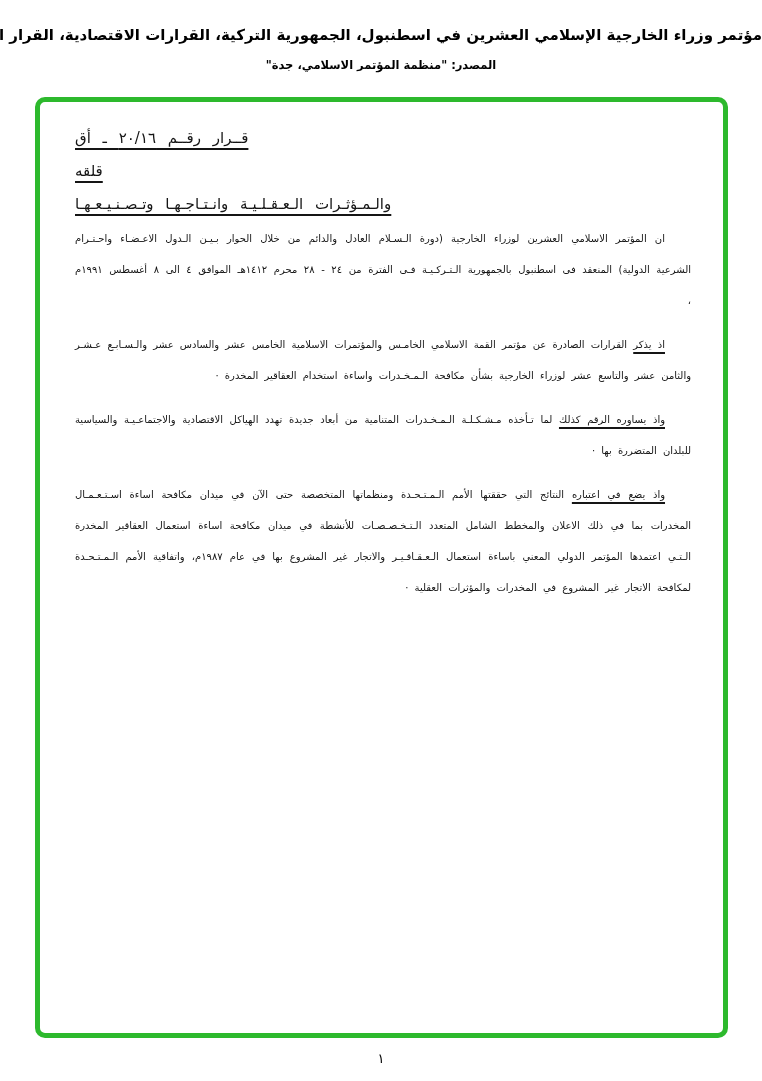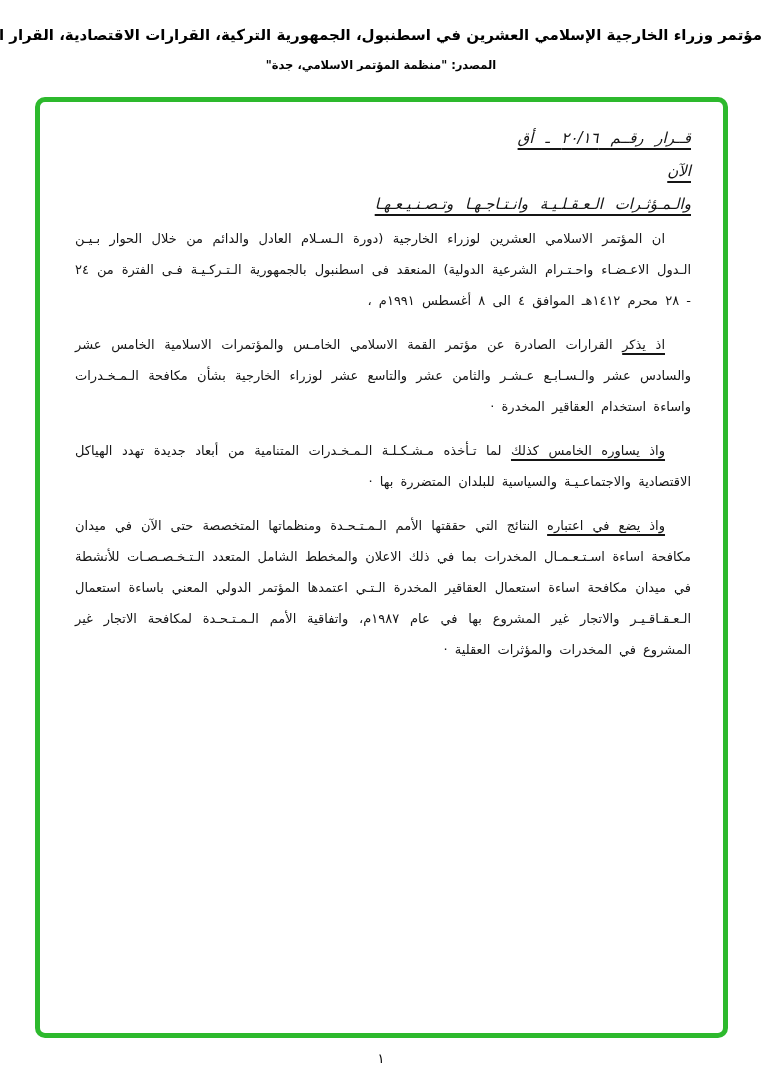--- a/index.html
+++ b/index.html
@@ -34,34 +34,34 @@
     border-radius: 10px;
     background: #ffffff;
     overflow: hidden;
   }
   .frame-content {
     direction: rtl;
     padding: 20px 32px 0 35px;
   }
 
   
-  .title-block { text-align: right; margin-bottom: 1px; font-style: italic; }
+  .title-block { text-align: left; margin-bottom: 1px; }
   .title-line {
     font-size: 15px; line-height: 33px;
     word-spacing: 7px;
     text-decoration: underline;
     text-underline-offset: 5px;
     text-decoration-thickness: 1.5px;
   }
 
   
   .body-text { margin-top: 2px; }
   .para {
     margin: 0 0 13px 0;
-    font-size: 13px;
+    font-size: 10px;
     line-height: 31px;
     text-align: justify;
     text-indent: 26px;
     word-spacing: 3px;
   }
   .lead {
     text-decoration: underline;
     text-underline-offset: 4px;
     text-decoration-thickness: 1.5px;
     margin-top: 40px;
@@ -80,31 +80,31 @@
 <div class="page">
 
   <div class="hdr1">مؤتمر وزراء الخارجية الإسلامي العشرين في اسطنبول، الجمهورية التركية، القرارات الاقتصادية، القرار الرقم ١٦/٢٠-أق</div>
   <div class="hdr2">المصدر: "منظمة المؤتمر الاسلامي، جدة"</div>
 
   <div class="frame">
     <div class="frame-content">
 
       <div class="title-block">
         <div class="title-line">قــرار رقــم ٢٠/١٦ ـ أق</div>
-        <div class="title-line">الآن</div>
+        <div class="title-line">قلقه</div>
         <div class="title-line">والـمـؤثـرات الـعـقـلـيـة وانـتـاجـهـا وتـصـنـيـعـهـا</div>
       </div>
 
       <div class="body-text">
         <p class="para"><span class="lead"></span><span>ان المؤتمر الاسلامي العشرين لوزراء الخارجية (دورة الـسـلام العادل والدائم من خلال الحوار بـيـن الـدول الاعـضـاء واحـتـرام الشرعية الدولية) المنعقد فى اسطنبول بالجمهورية الـتـركـيـة فـى الفترة من ٢٤ - ٢٨ محرم ١٤١٢هـ الموافق ٤ الى ٨ أغسطس ١٩٩١م ،</span></p>
 
         <p class="para"><span class="lead">اذ يذكر</span><span> القرارات الصادرة عن مؤتمر القمة الاسلامي الخامـس والمؤتمرات الاسلامية الخامس عشر والسادس عشر والـسـابـع عـشـر والثامن عشر والتاسع عشر لوزراء الخارجية بشأن مكافحة الـمـخـدرات واساءة استخدام العقاقير المخدرة ·</span></p>
 
 
-        <p class="para"><span class="lead">واذ يساوره الخامس كذلك</span><span> لما تـأخذه مـشـكـلـة الـمـخـدرات المتنامية من أبعاد جديدة تهدد الهياكل الاقتصادية والاجتماعـيـة والسياسية للبلدان المتضررة بها ·</span></p>
+        <p class="para"><span class="lead">واذ يساوره الرقم كذلك</span><span> لما تـأخذه مـشـكـلـة الـمـخـدرات المتنامية من أبعاد جديدة تهدد الهياكل الاقتصادية والاجتماعـيـة والسياسية للبلدان المتضررة بها ·</span></p>
 
         <p class="para"><span class="lead">واذ يضع في اعتباره</span><span> النتائج التي حققتها الأمم الـمـتـحـدة ومنظماتها المتخصصة حتى الآن في ميدان مكافحة اساءة اسـتـعـمـال المخدرات بما في ذلك الاعلان والمخطط الشامل المتعدد الـتـخـصـصـات للأنشطة في ميدان مكافحة اساءة استعمال العقاقير المخدرة الـتـي اعتمدها المؤتمر الدولي المعني باساءة استعمال الـعـقـاقـيـر والاتجار غير المشروع بها في عام ١٩٨٧م، واتفاقية الأمم الـمـتـحـدة لمكافحة الاتجار غير المشروع في المخدرات والمؤثرات العقلية ·</span></p>
       </div>
 
     </div>
   </div>
 
   <div class="page-num">١</div>
 
 </div>

